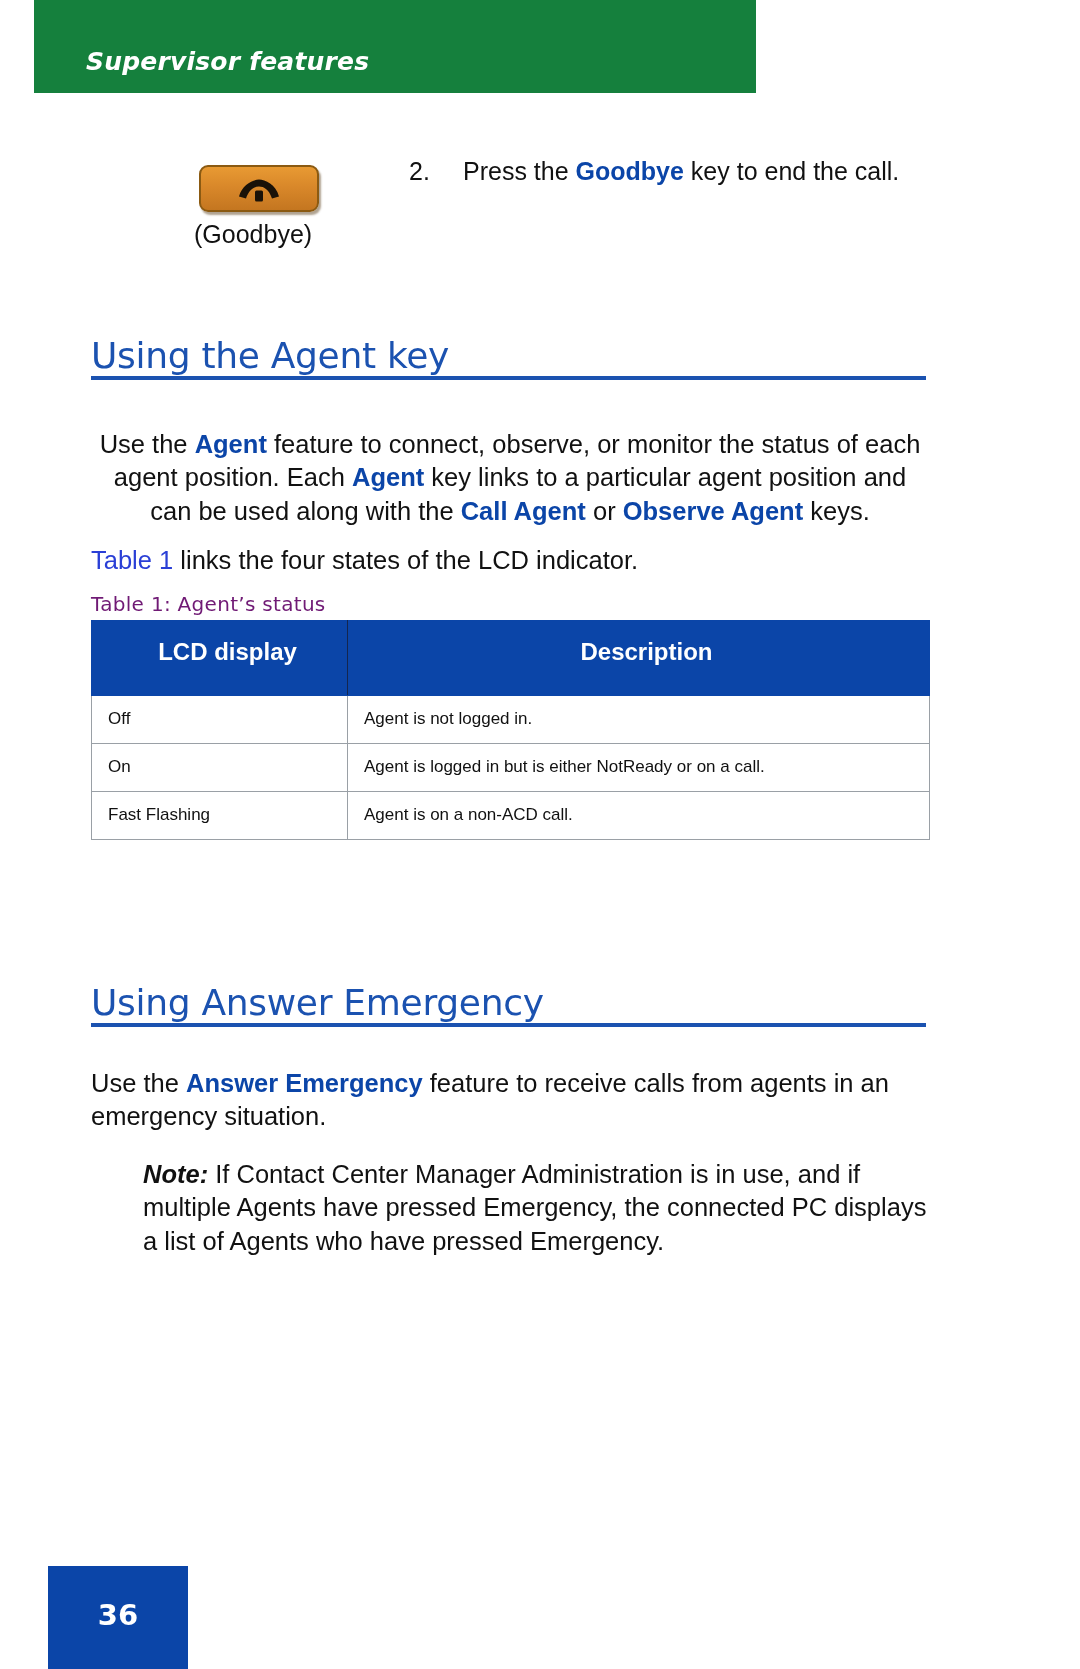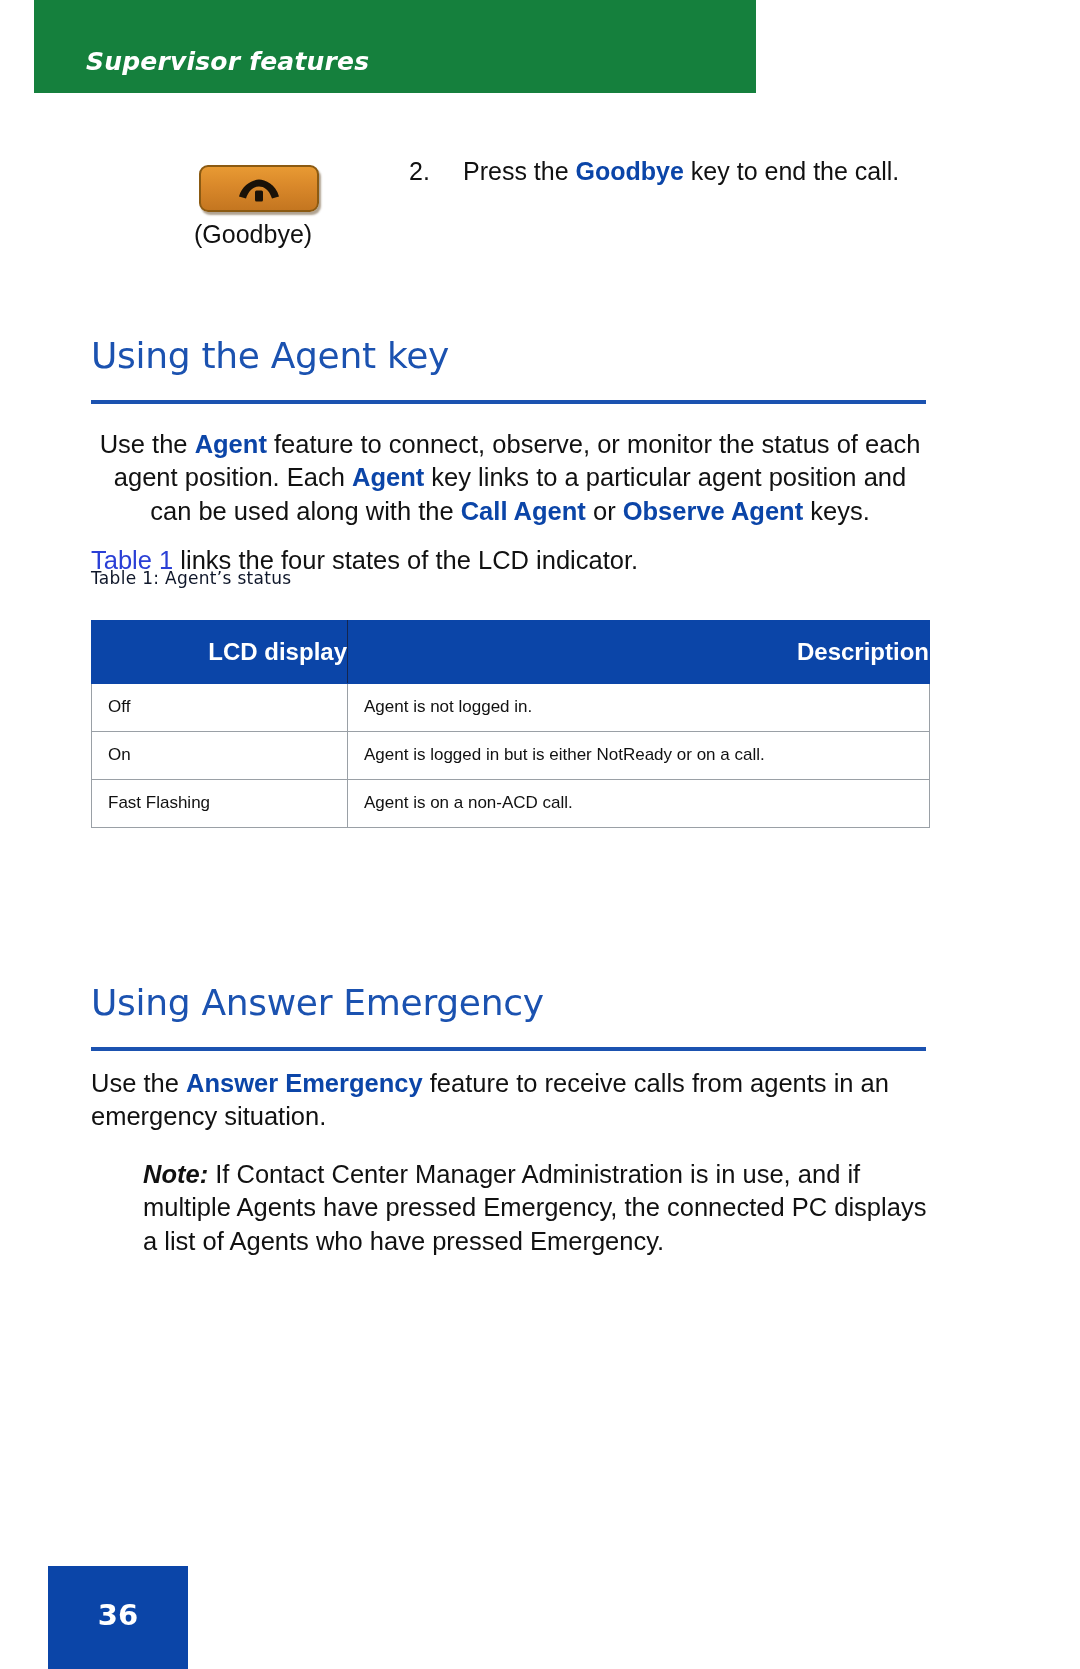--- a/index.html
+++ b/index.html
@@ -101,21 +101,21 @@
   
   .section-heading {
     position: absolute;
     left: 0;
     width: 835px;
     color: #1B52B0;
     font-family: "DejaVu Sans", sans-serif;
     font-size: 36px;
     font-weight: normal;
     letter-spacing: -0.3px;
-    padding-bottom: 24px;
+    padding-bottom: 0;
     border-bottom: 4px solid #1B52B0;
   }
   #heading-agent-key { top: 305px; }
   #heading-answer-emergency { top: 952px; }
 
   
   .body-para {
     position: absolute;
     left: 0;
     width: 838px;
@@ -147,41 +147,41 @@
   }
   .note-label {
     font-weight: bold;
     font-style: italic;
   }
 
   
   .table-caption {
     position: absolute;
     left: 0;
-    top: 568px;
-    font-family: "DejaVu Sans", sans-serif;
-    font-size: 17px;
-    color: #0f172a;
+    top: 592px;
+    font-family: "DejaVu Sans", sans-serif;
+    font-size: 20px;
+    color: #701a75;
     letter-spacing: 0.3px;
   }
   .status-table {
     position: absolute;
     left: 0;
     top: 620px;
     width: 838px;
     border-collapse: collapse;
     table-layout: fixed;
   }
   .status-table th {
     background: #0B45A8;
     color: #ffffff;
     font-size: 24px;
     font-weight: bold;
-    text-align: right;
-    padding: 17px 0 17px 16px;
+    text-align: center;
+    padding: 17px 0 29px 16px;
     border: 1px solid #0B45A8;
   }
   .status-table th.col-lcd { border-right: 1px solid #14264f; }
   .status-table td {
     font-size: 17px;
     color: #111111;
     padding: 12px 16px 13px 16px;
     border: 1px solid #9aa0a6;
     vertical-align: top;
     line-height: 1.3;

